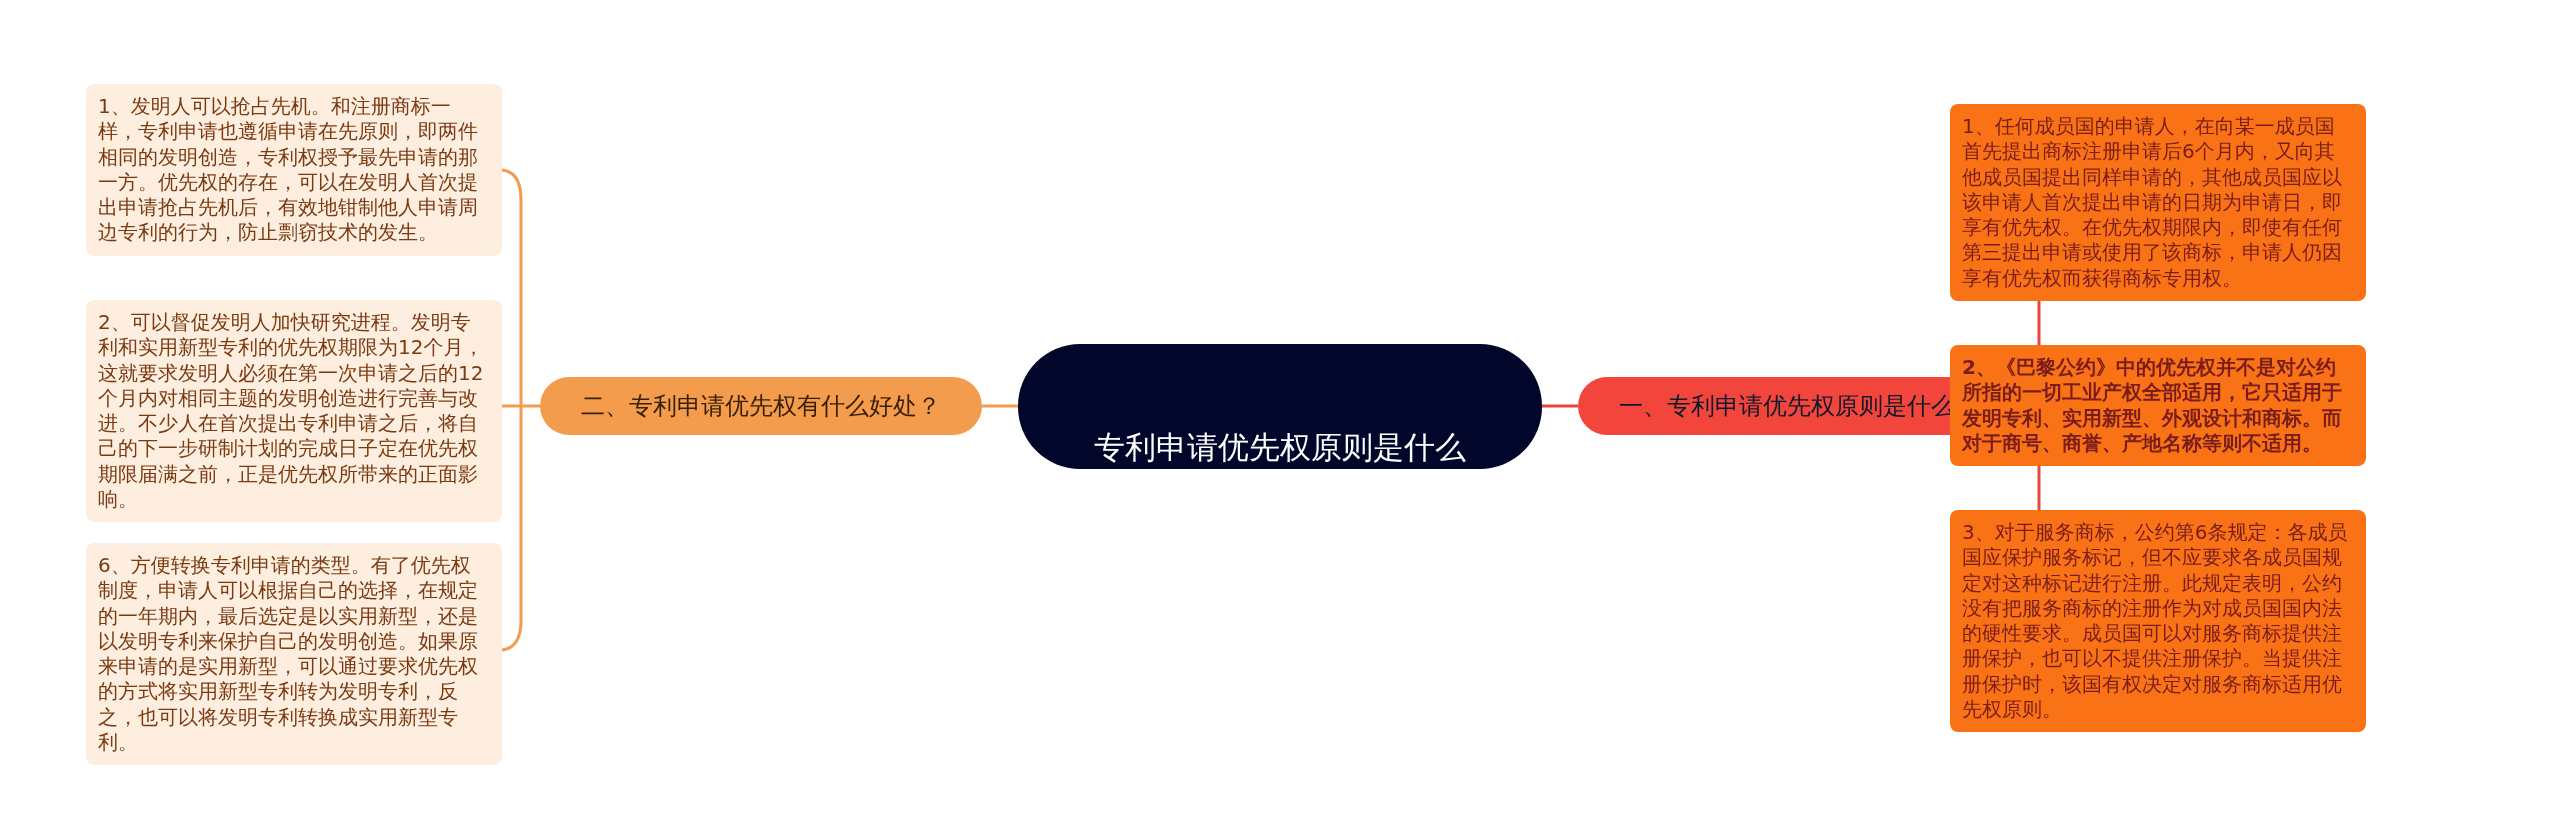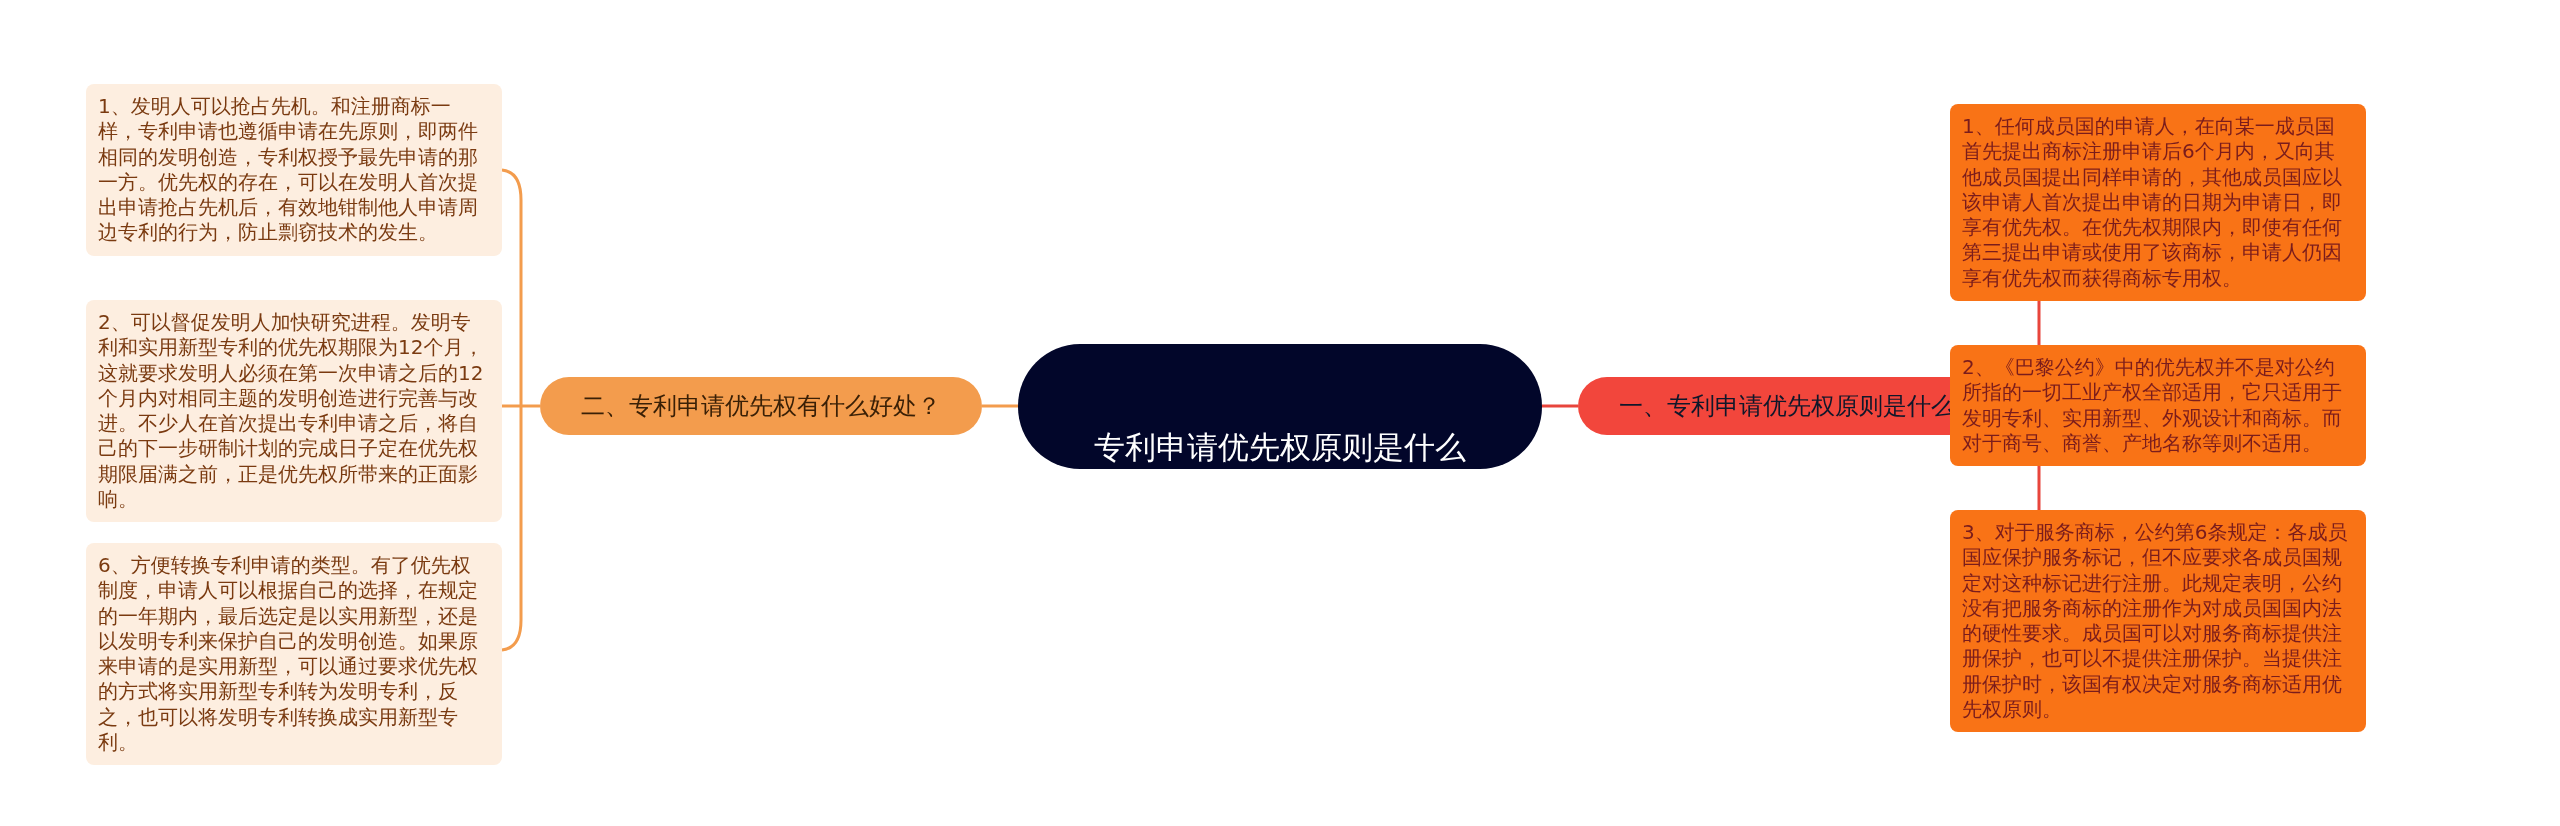--- a/index.html
+++ b/index.html
@@ -65,18 +65,18 @@
 <div class="node leaf leaf-left" style="top:300px;">
   <span>2、可以督促发明人加快研究进程。发明专利和实用新型专利的优先权期限为12个月，这就要求发明人必须在第一次申请之后的12个月内对相同主题的发明创造进行完善与改进。不少人在首次提出专利申请之后，将自己的下一步研制计划的完成日子定在优先权期限届满之前，正是优先权所带来的正面影响。</span>
 </div>
 <div class="node leaf leaf-left" style="top:543px;">
   <span>6、方便转换专利申请的类型。有了优先权制度，申请人可以根据自己的选择，在规定的一年期内，最后选定是以实用新型，还是以发明专利来保护自己的发明创造。如果原来申请的是实用新型，可以通过要求优先权的方式将实用新型专利转为发明专利，反之，也可以将发明专利转换成实用新型专利。</span>
 </div>
 
 <div class="node leaf leaf-right" style="top:104px;">
   <span>1、任何成员国的申请人，在向某一成员国首先提出商标注册申请后6个月内，又向其他成员国提出同样申请的，其他成员国应以该申请人首次提出申请的日期为申请日，即享有优先权。在优先权期限内，即使有任何第三提出申请或使用了该商标，申请人仍因享有优先权而获得商标专用权。</span>
 </div>
-<div class="node leaf leaf-right" style="top:345px;">
+<div class="node leaf leaf-right" style="top:345px;font-weight:bold;">
   <span>2、《巴黎公约》中的优先权并不是对公约所指的一切工业产权全部适用，它只适用于发明专利、实用新型、外观设计和商标。而对于商号、商誉、产地名称等则不适用。</span>
 </div>
 <div class="node leaf leaf-right" style="top:510px;">
   <span>3、对于服务商标，公约第6条规定：各成员国应保护服务标记，但不应要求各成员国规定对这种标记进行注册。此规定表明，公约没有把服务商标的注册作为对成员国国内法的硬性要求。成员国可以对服务商标提供注册保护，也可以不提供注册保护。当提供注册保护时，该国有权决定对服务商标适用优先权原则。</span>
 </div>
 
 </body></html>

